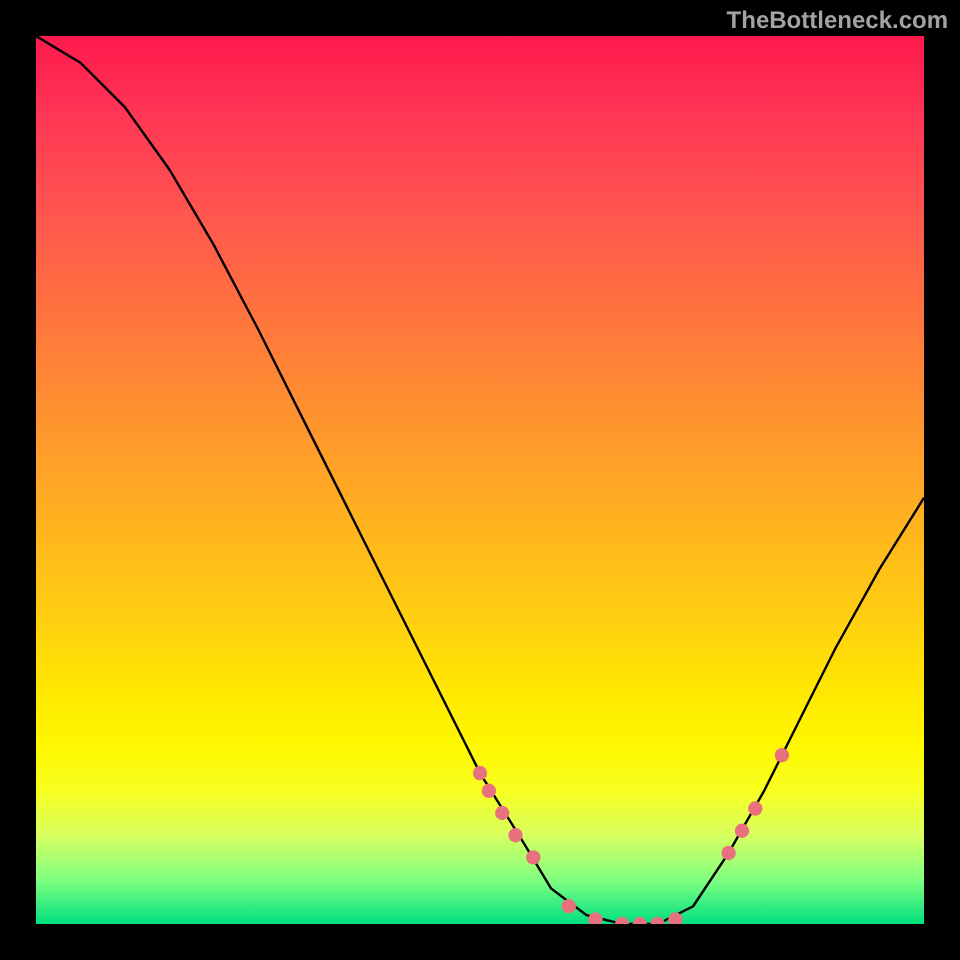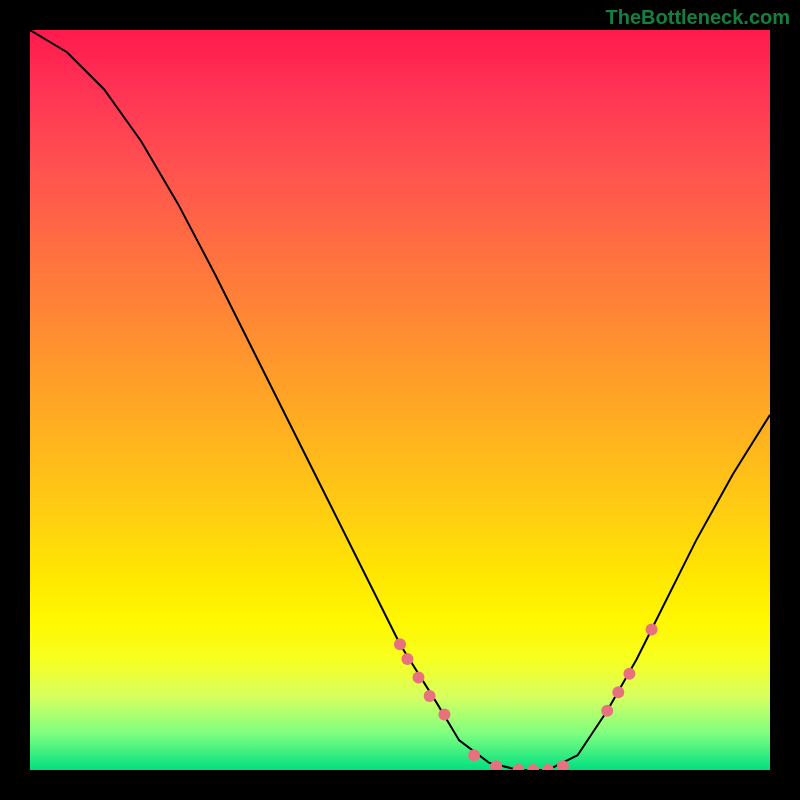--- a/index.html
+++ b/index.html
@@ -8,21 +8,21 @@
     height: 800px;
     background: #000;
     position: relative;
     font-family: Arial, sans-serif;
     overflow: hidden;
   }
   .watermark {
     position: absolute;
     top: 6px;
     right: 10px;
-    color: #15803d;
+    color: #a3a3a3;
     font-size: 20px;
     font-weight: bold;
     z-index: 10;
   }
   .plot-area {
     position: absolute;
     left: 30px;
     top: 30px;
     width: 740px;
     height: 740px;

